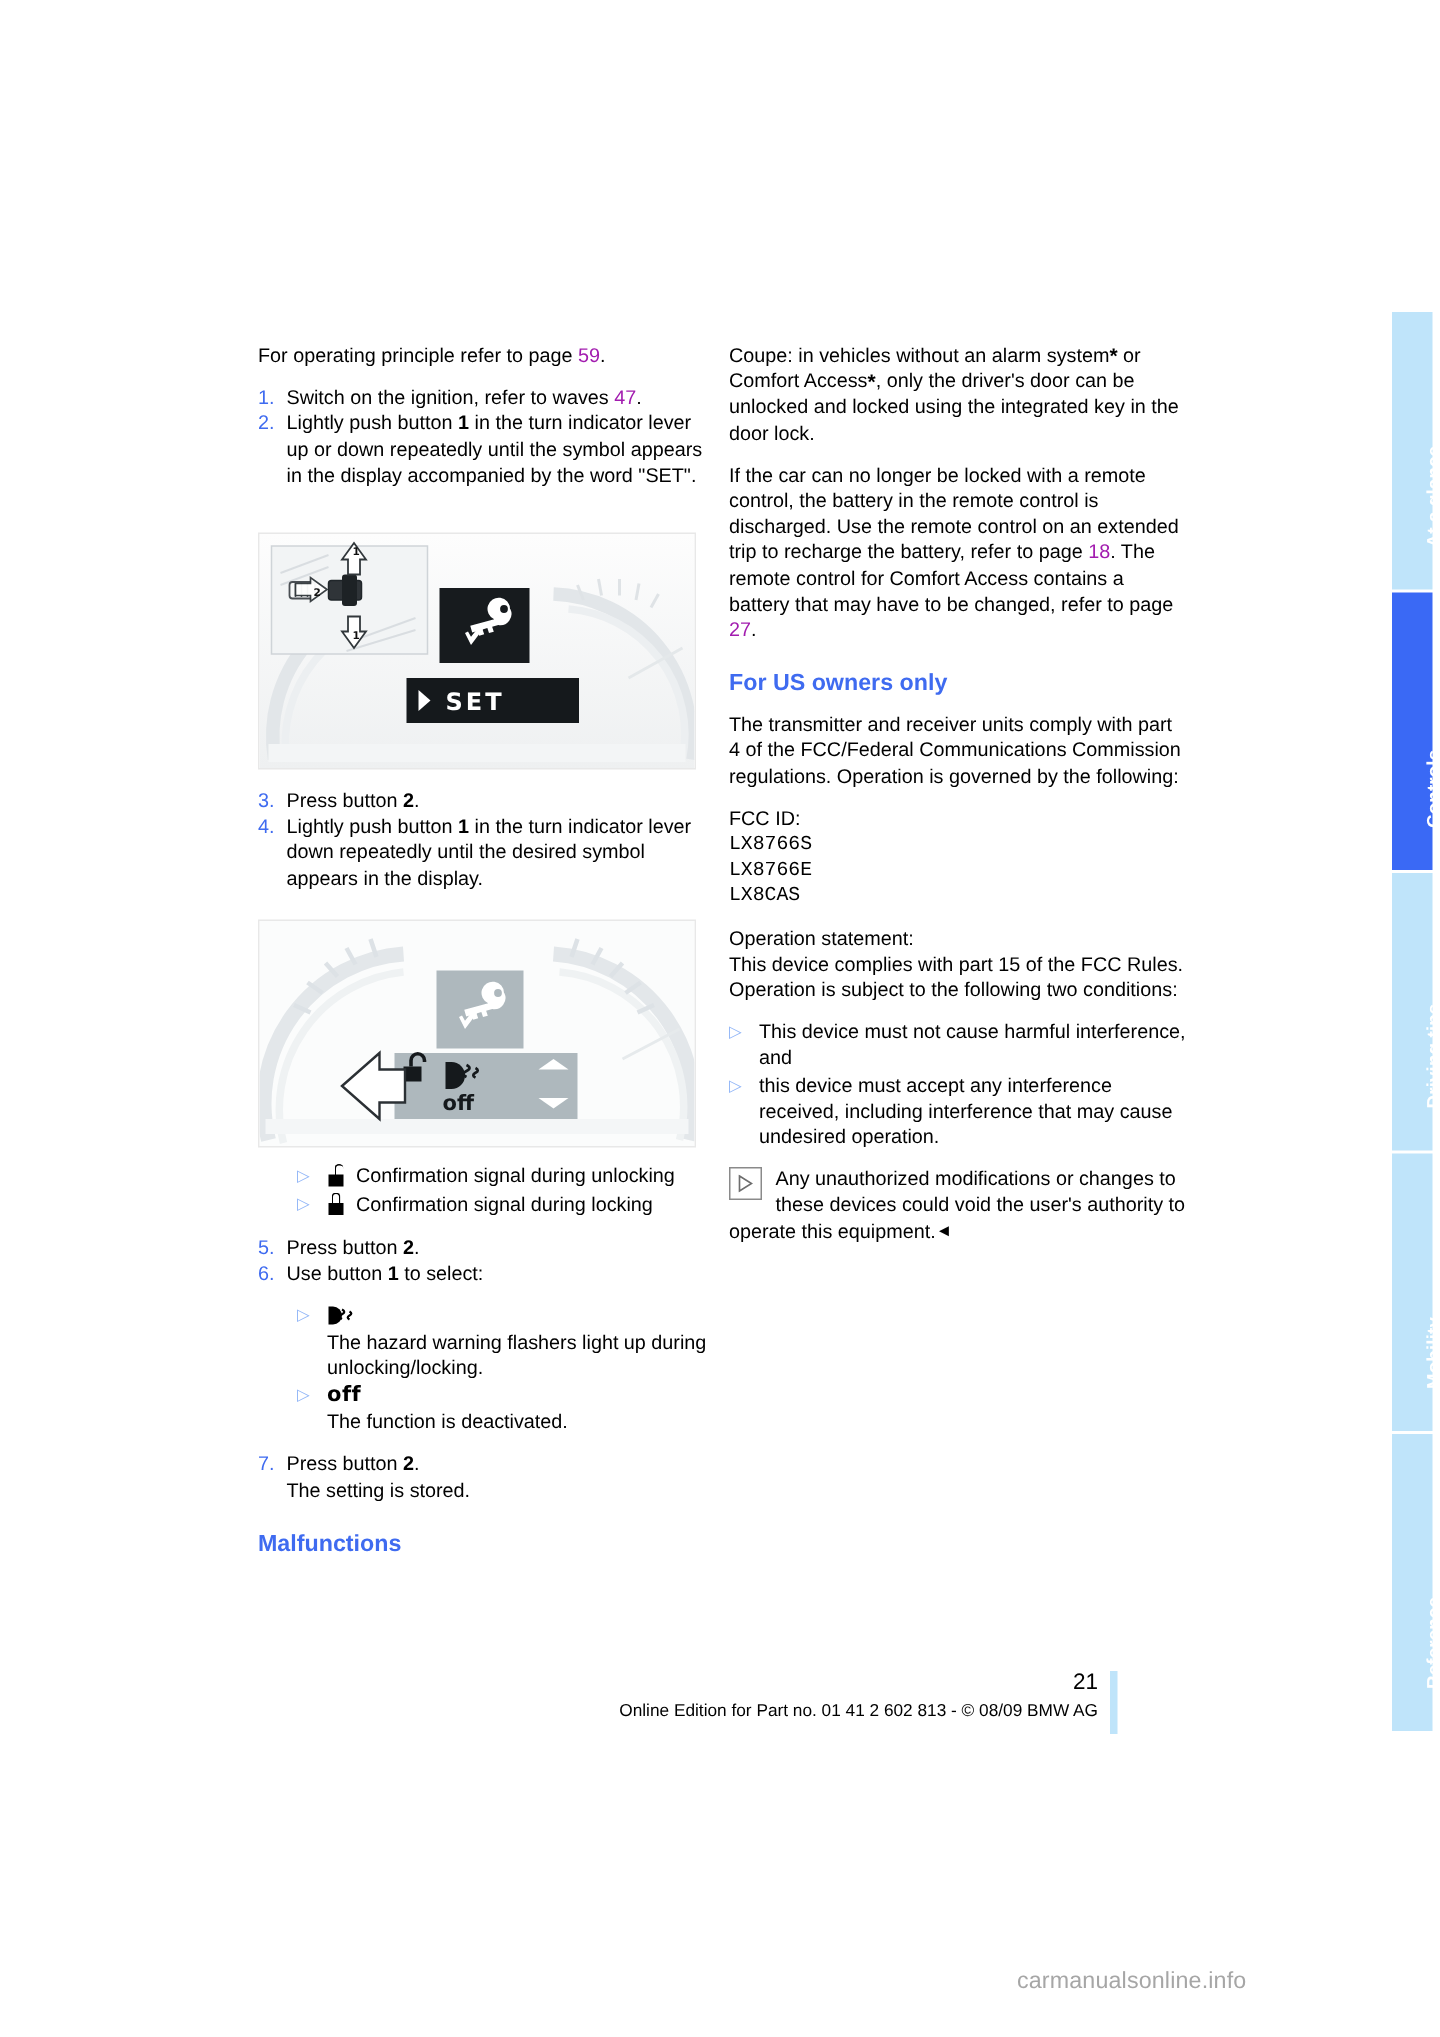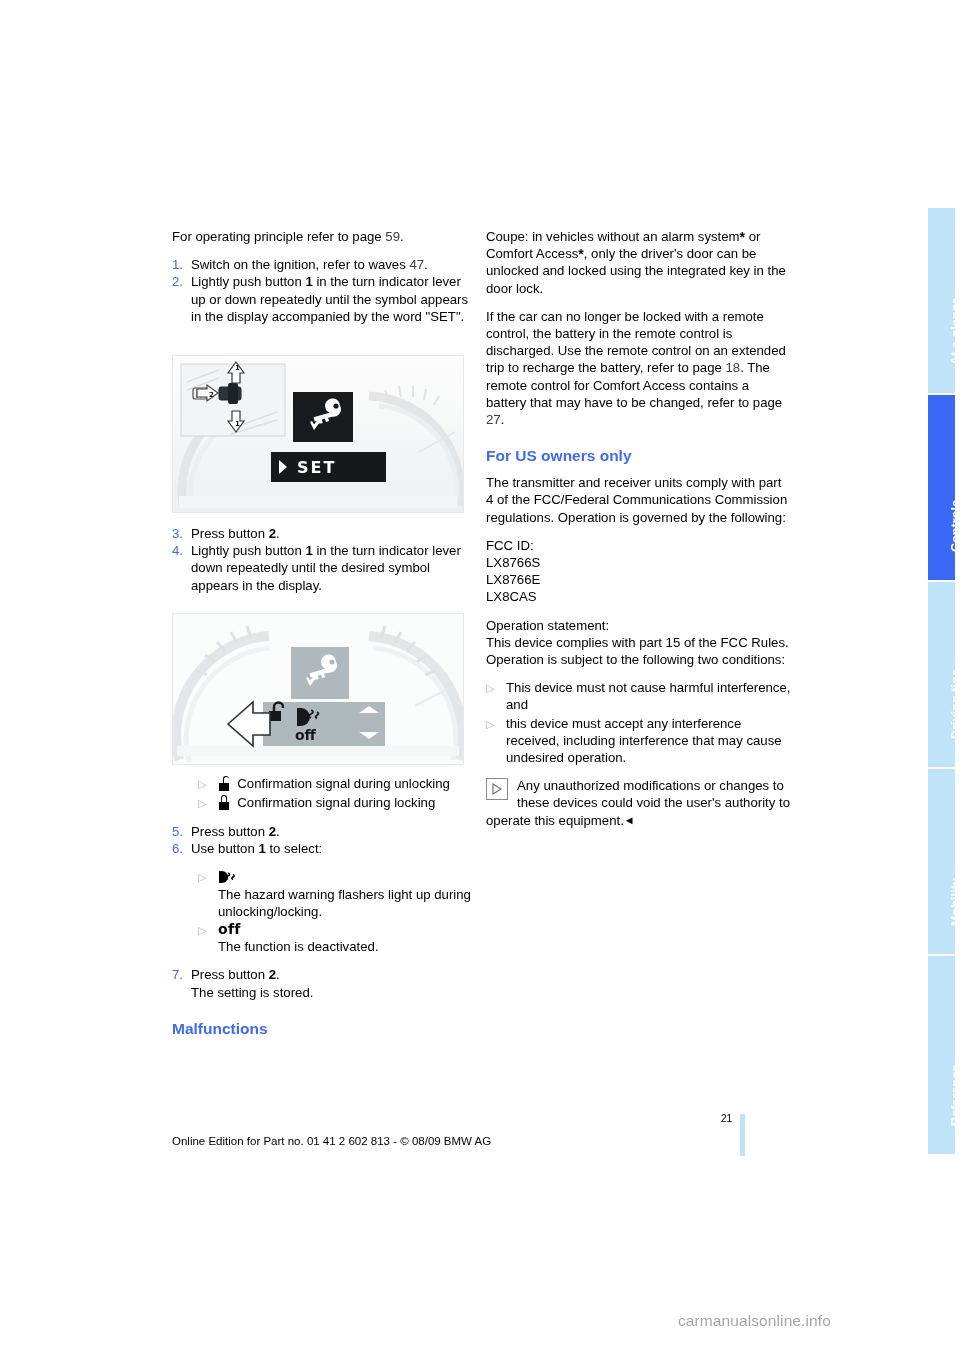--- a/index.html
+++ b/index.html
@@ -54,21 +54,21 @@
     width: 305px;
     font-size: 13.2px;
     line-height: 17.2px;
   }
   #col-left  { left: 172px; top: 228px; }
   #col-right { left: 486px; top: 228px; }
 
   p { margin: 0 0 11px 0; }
   p.tight { margin-bottom: 0; }
 
-  .pageref { color: #404040; }
+  .pageref { color: #a21caf; }
   .bold { font-weight: bold; }
   .ast { font-weight: bold; font-size: 14px; line-height: 0; vertical-align: -1px; }
 
   h2 {
     color: #3f6bf0;
     font-size: 15.5px;
     font-weight: bold;
     margin: 19px 0 9px 0;
     line-height: 18px;
   }
@@ -174,28 +174,28 @@
 
   
   #footer {
     position: absolute;
     left: 172px; top: 1113px;
     width: 560px;
   }
   #page-number {
     position: absolute;
     right: 0; top: 0;
-    font-size: 10px;
+    font-size: 15px;
     text-align: right;
   }
   #footer-text {
     position: absolute;
     left: 0; top: 22px;
     width: 560px;
-    text-align: left;
+    text-align: right;
     font-size: 11.5px;
   }
   #footer-rule {
     position: absolute;
     left: 740px; top: 1114px;
     width: 5px; height: 42px;
     background: #bfe4fa;
   }
 
   #watermark {
@@ -412,21 +412,21 @@
   <div class="col" id="col-right">
 
     <p><span>Coupe: in vehicles without an alarm system</span><span class="ast">*</span><span> or Comfort Access</span><span class="ast">*</span><span>, only the driver's door can be unlocked and locked using the integrated key in the door lock.</span></p>
     <p><span>If the car can no longer be locked with a remote control, the battery in the remote control is discharged. Use the remote control on an extended trip to recharge the battery, refer to page </span><span class="pageref">18</span><span>. The remote control for Comfort Access contains a battery that may have to be changed, refer to page </span><span class="pageref">27</span><span>.</span></p>
 
     <h2>For US owners only</h2>
 
     <p>The transmitter and receiver units comply with part 4 of the FCC/Federal Communications Commission regulations. Operation is governed by the following:</p>
 
     <p class="tight">FCC ID:</p>
-    <div style="margin-bottom:11px;">
+    <div style="margin-bottom:11px;font-family:Liberation Mono, monospace;">
         <div>LX8766S</div>
         <div>LX8766E</div>
         <div>LX8CAS</div>
       </div>
 
     <p class="tight">Operation statement:</p>
     <p>This device complies with part 15 of the FCC Rules. Operation is subject to the following two conditions:</p>
 
     <div class="blist">
         <div class="bullet">

